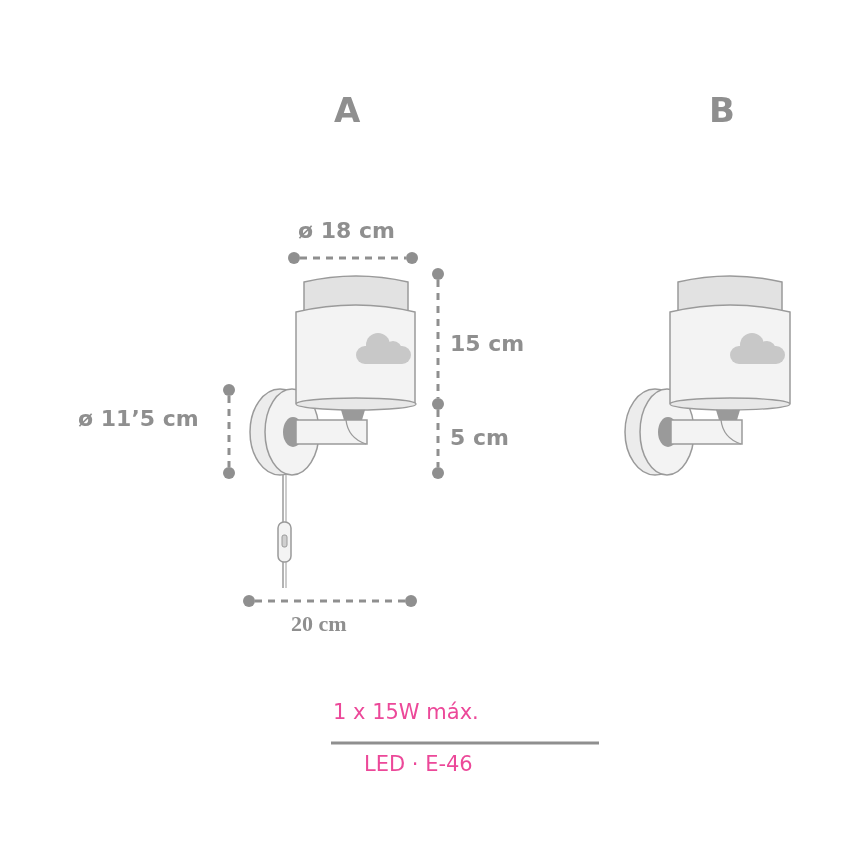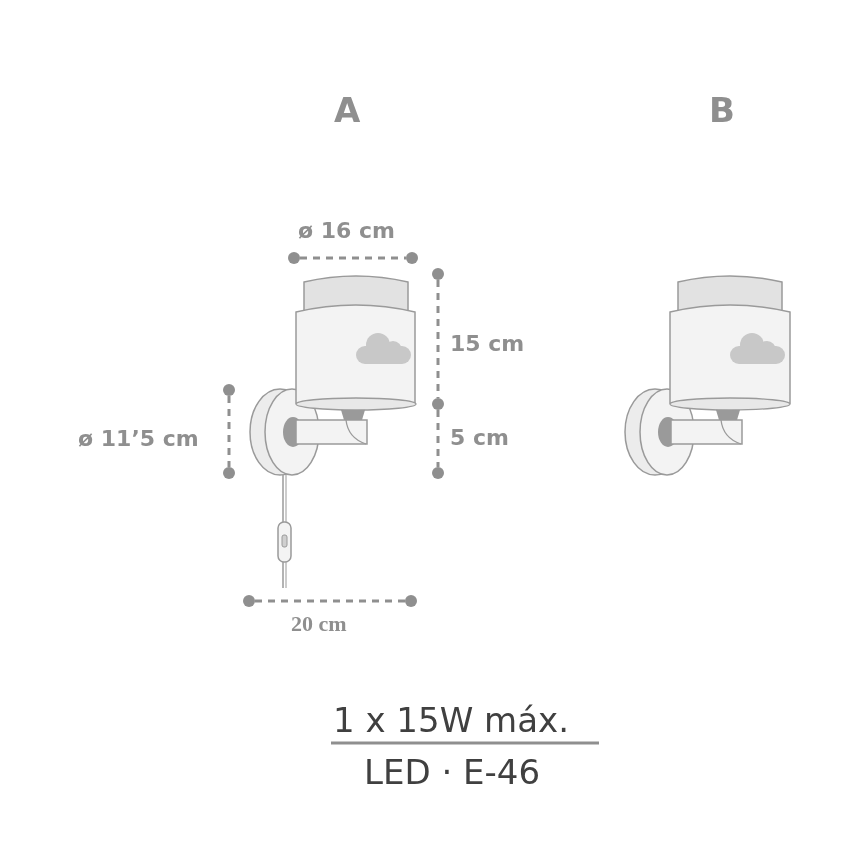--- a/index.html
+++ b/index.html
@@ -1,21 +1,21 @@
 <!DOCTYPE html>
 <html><head>
   <meta charset="utf-8">
   <style>
     html, body { margin:0; padding:0; background:#ffffff; }
     body { width:868px; height:868px; position:relative; overflow:hidden; font-family:"DejaVu Sans", sans-serif; }
     svg { position:absolute; left:0; top:0; }
     .lbl { position:absolute; color:#8f8f8f; font-weight:bold; white-space:nowrap; }
     .variant { font-size:34px; }
     .dim { font-size:22px; }
-    .spec { position:absolute; color:#404040; font-family:"DejaVu Sans", sans-serif; white-space:nowrap; font-size:34px; }
+    .spec { position:absolute; color:#ec4899; font-family:"DejaVu Sans", sans-serif; white-space:nowrap; font-size:21px; }
   </style>
 </head>
 <body>
 
 <svg width="868" height="868" viewBox="0 0 868 868">
 
   <g>
 
     <ellipse cx="280" cy="432" rx="30" ry="43" fill="#ececec" stroke="#9a9a9a" stroke-width="1.5"></ellipse>
     <ellipse cx="292" cy="432" rx="27" ry="43" fill="#f3f3f3" stroke="#9a9a9a" stroke-width="1.5"></ellipse>
@@ -81,20 +81,20 @@
       <rect x="730" y="346" width="55" height="18" rx="9"></rect>
     </g>
   </g>
 
   <line x1="331" y1="743" x2="599" y2="743" stroke="#8f8f8f" stroke-width="3"></line>
 </svg>
 
 <div class="lbl variant" style="left:334px; top:90px;">A</div>
 <div class="lbl variant" style="left:709px; top:90px;">B</div>
 
-<div class="lbl dim" style="left:298px; top:218px;">ø 16 cm</div>
+<div class="lbl dim" style="left:298px; top:218px;">ø 18 cm</div>
 <div class="lbl dim" style="left:450px; top:331px;">15 cm</div>
 <div class="lbl dim" style="left:450px; top:425px;">5 cm</div>
-<div class="lbl dim" style="left:78px; top:426px;">ø 11’5 cm</div>
+<div class="lbl dim" style="left:78px; top:406px;">ø 11’5 cm</div>
 <div class="lbl dim" style="left:291px; top:611px;font-family:Liberation Serif, serif;">20 cm</div>
 
 <div class="spec" style="left:333px; top:700px;">1 x 15W máx.</div>
 <div class="spec" style="left:364px; top:752px;">LED · E-46</div>
 
 </body></html>

